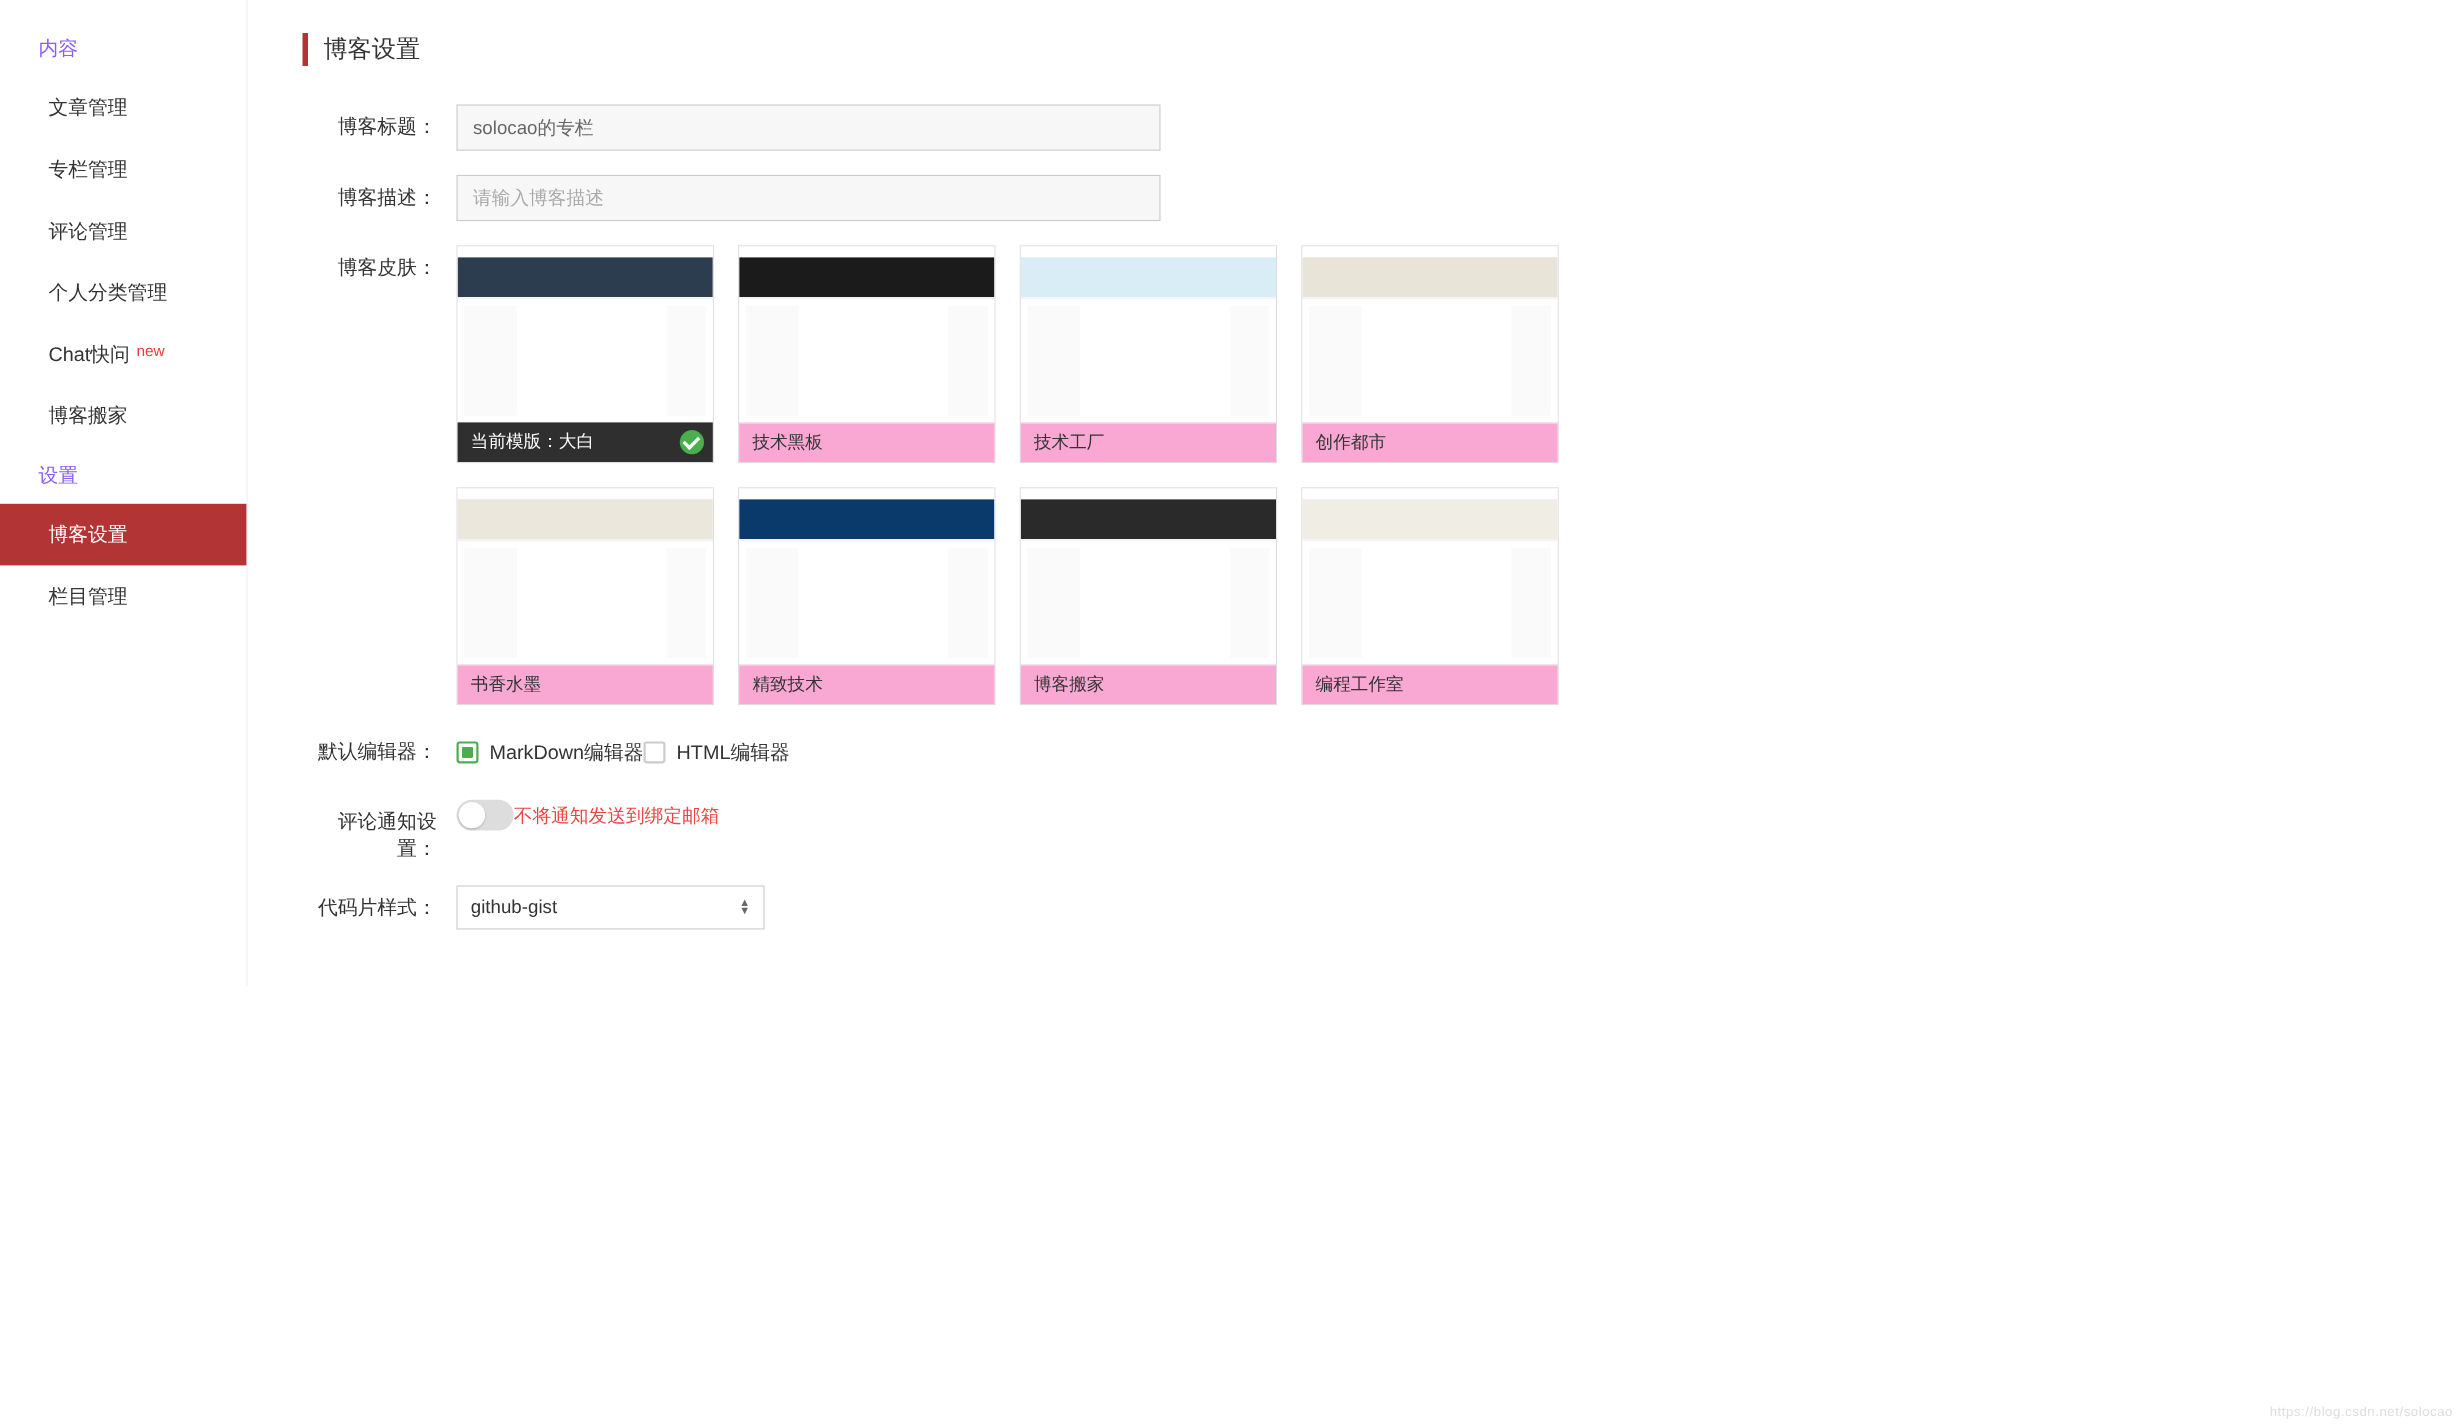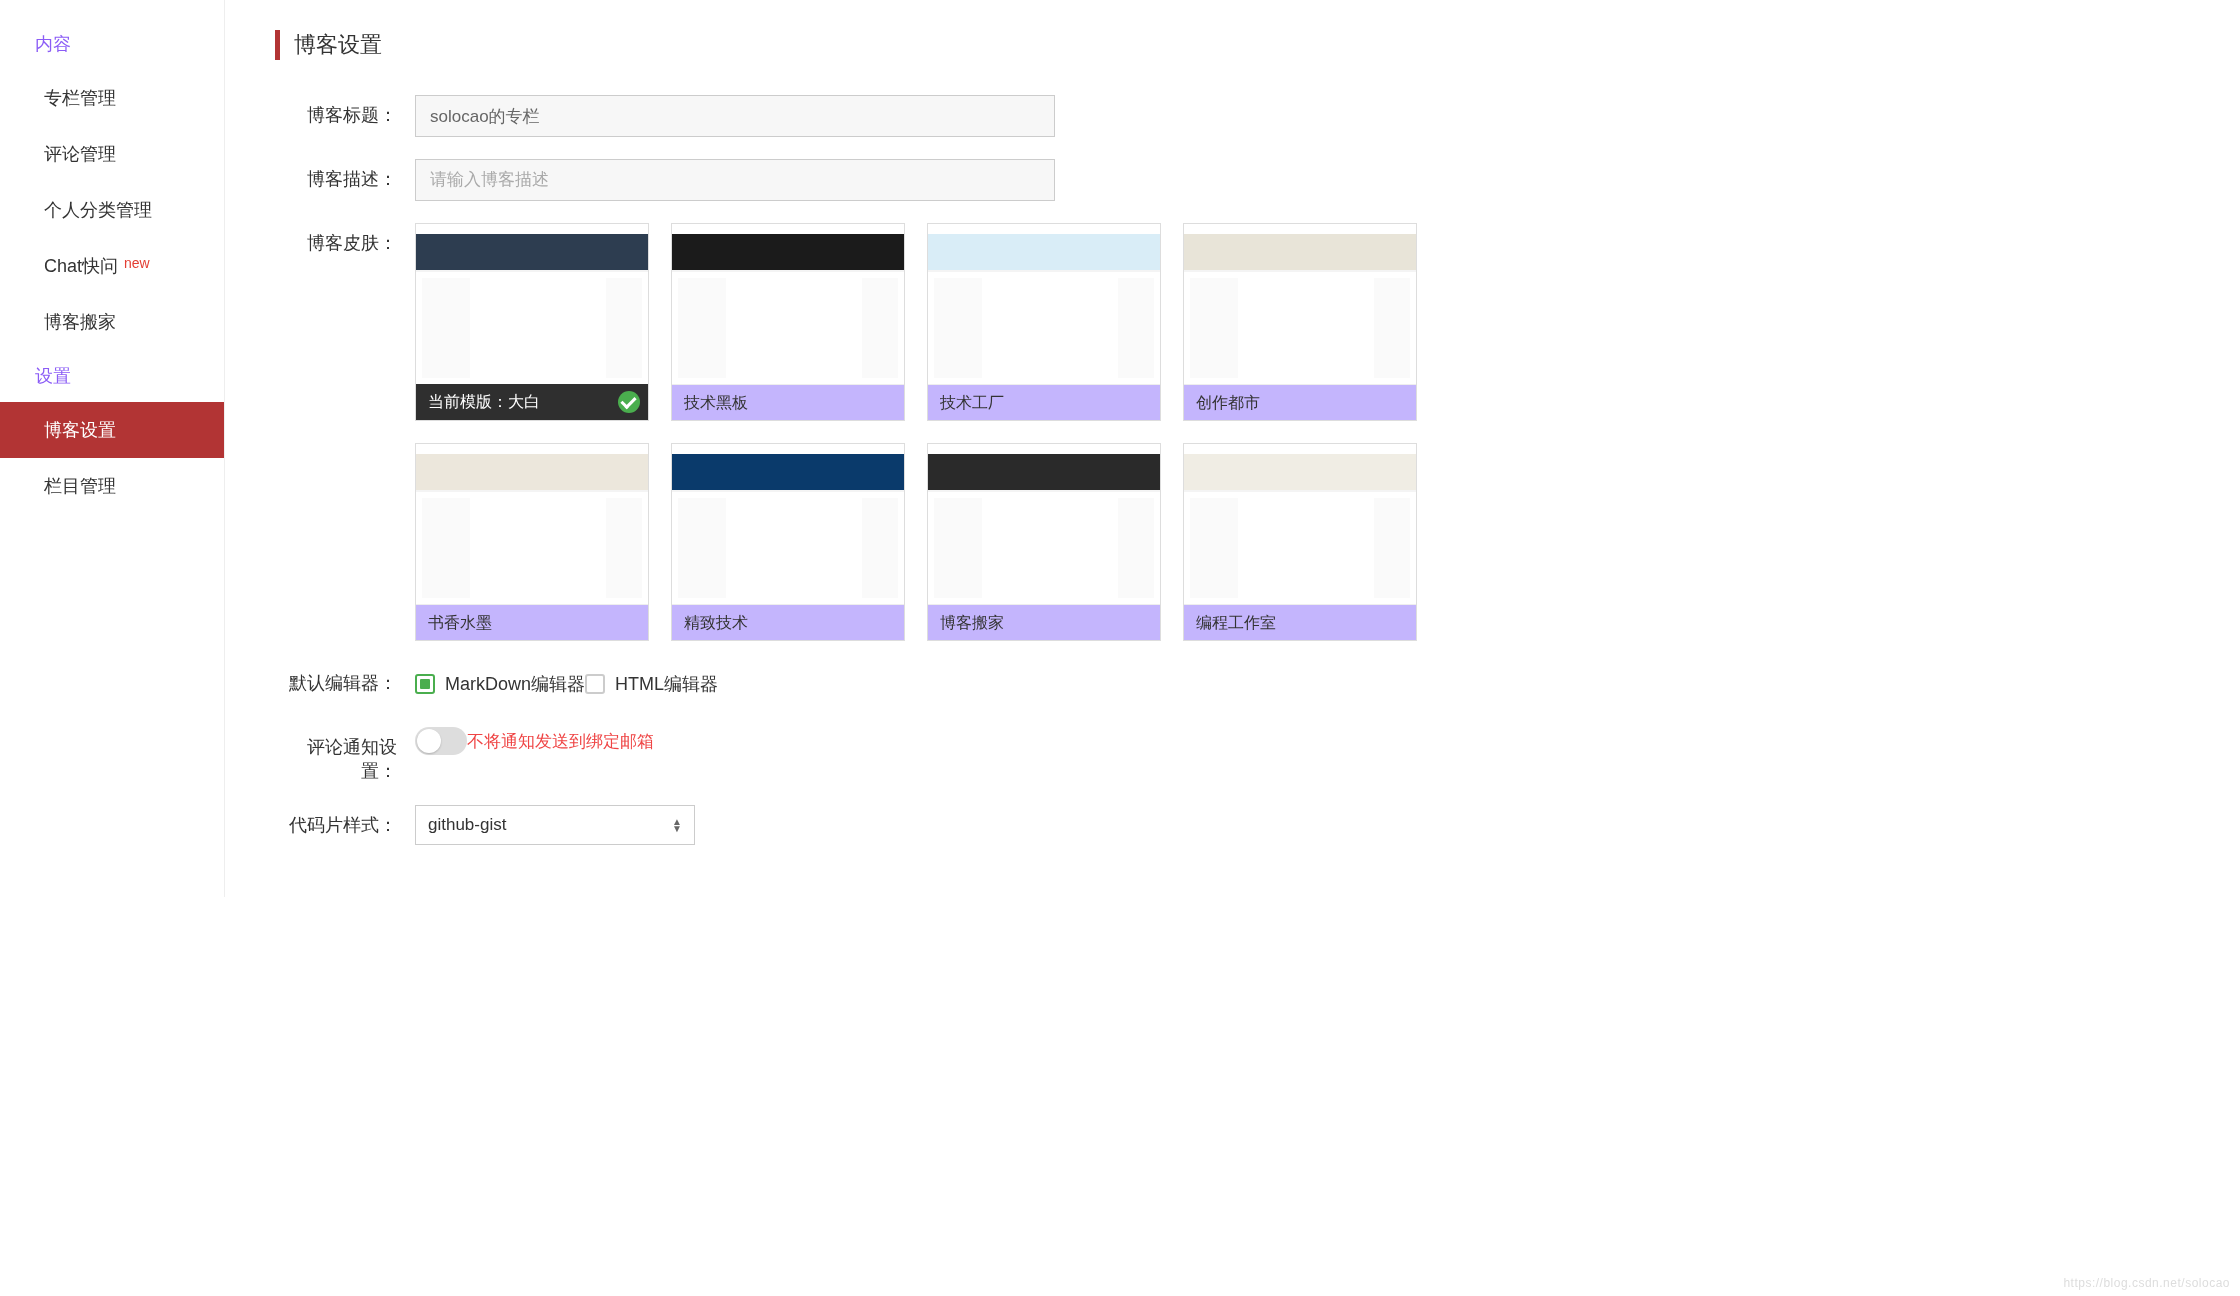--- a/index.html
+++ b/index.html
@@ -18,21 +18,21 @@
 .text-input { width: 640px; height: 42px; border: 1px solid #ccc; background: #f7f7f7; font-size: 17px; padding: 0 14px; color: #666; }
 .text-input::placeholder { color: #aaa; }
 .skin-grid { display: flex; flex-wrap: wrap; gap: 22px 22px; width: 1040px; }
 .skin-card { width: 234px; border: 1px solid #ddd; cursor: pointer; }
 .skin-thumb { width: 100%; height: 160px; background: #f4f4f4; position: relative; overflow: hidden; }
 .skin-thumb .bar { position: absolute; top: 0; left: 0; right: 0; height: 10px; background: #fff; }
 .skin-thumb .hero { position: absolute; top: 10px; left: 0; right: 0; height: 36px; }
 .skin-thumb .body { position: absolute; top: 48px; bottom: 0; left: 0; right: 0; background: #fff; }
 .skin-thumb .body::before { content: ""; position: absolute; left: 6px; top: 6px; width: 48px; bottom: 6px; background: #fafafa; }
 .skin-thumb .body::after { content: ""; position: absolute; right: 6px; top: 6px; width: 36px; bottom: 6px; background: #fafafa; }
-.skin-caption { height: 36px; line-height: 36px; padding: 0 12px; font-size: 16px; color: #333; background: #c4b5fd; border-top: 1px solid #eee; position: relative; }
+.skin-caption { height: 36px; line-height: 36px; padding: 0 12px; font-size: 16px; color: #333; background: #f9a8d4; border-top: 1px solid #eee; position: relative; }
 .skin-card.selected .skin-caption { background: #2f2f2f; color: #fff; border-top: none; }
 .check-icon { position: absolute; right: 8px; top: 50%; transform: translateY(-50%); width: 22px; height: 22px; border-radius: 50%; background: #4aae4e; }
 .check-icon::after { content: ""; position: absolute; left: 6px; top: 3px; width: 6px; height: 11px; border: solid #fff; border-width: 0 3px 3px 0; transform: rotate(45deg); }
 .radio-group { display: flex; align-items: center; height: 42px; }
 .radio-opt { display: flex; align-items: center; gap: 10px; font-size: 18px; cursor: pointer; }
 .radio-box { width: 20px; height: 20px; border: 2px solid #ccc; border-radius: 3px; position: relative; }
 .radio-opt.selected .radio-box { border-color: #4aae4e; }
 .radio-opt.selected .radio-box::after { content: ""; position: absolute; left: 3px; top: 3px; right: 3px; bottom: 3px; background: #4aae4e; border-radius: 1px; }
 .toggle { width: 52px; height: 28px; border-radius: 14px; background: #ddd; position: relative; cursor: pointer; }
 .toggle::after { content: ""; position: absolute; width: 24px; height: 24px; background: #fff; border-radius: 50%; top: 2px; left: 2px; box-shadow: 0 1px 2px rgba(0,0,0,0.2); }
@@ -42,20 +42,21 @@
 .select-arrows { display: flex; flex-direction: column; line-height: 7px; color: #666; font-size: 10px; }
 .watermark { position: fixed; right: 10px; bottom: 6px; color: #ddd; font-size: 12px; letter-spacing: 0.5px; }
 </style>
 </head>
 <body>
 
 <div class="container">
   <div class="sidebar">
     <div class="side-section-title">内容</div>
     <div id="side-content">
+        <div class="side-item">文章管理</div>
         <div class="side-item">专栏管理</div>
         <div class="side-item">评论管理</div>
         <div class="side-item">个人分类管理</div>
         <div class="side-item">Chat快问<span class="badge-new">new</span></div>
         <div class="side-item">博客搬家</div>
       </div>
     <div class="side-section-title">设置</div>
     <div id="side-settings">
         <div class="side-item active">博客设置</div>
         <div class="side-item">栏目管理</div>

